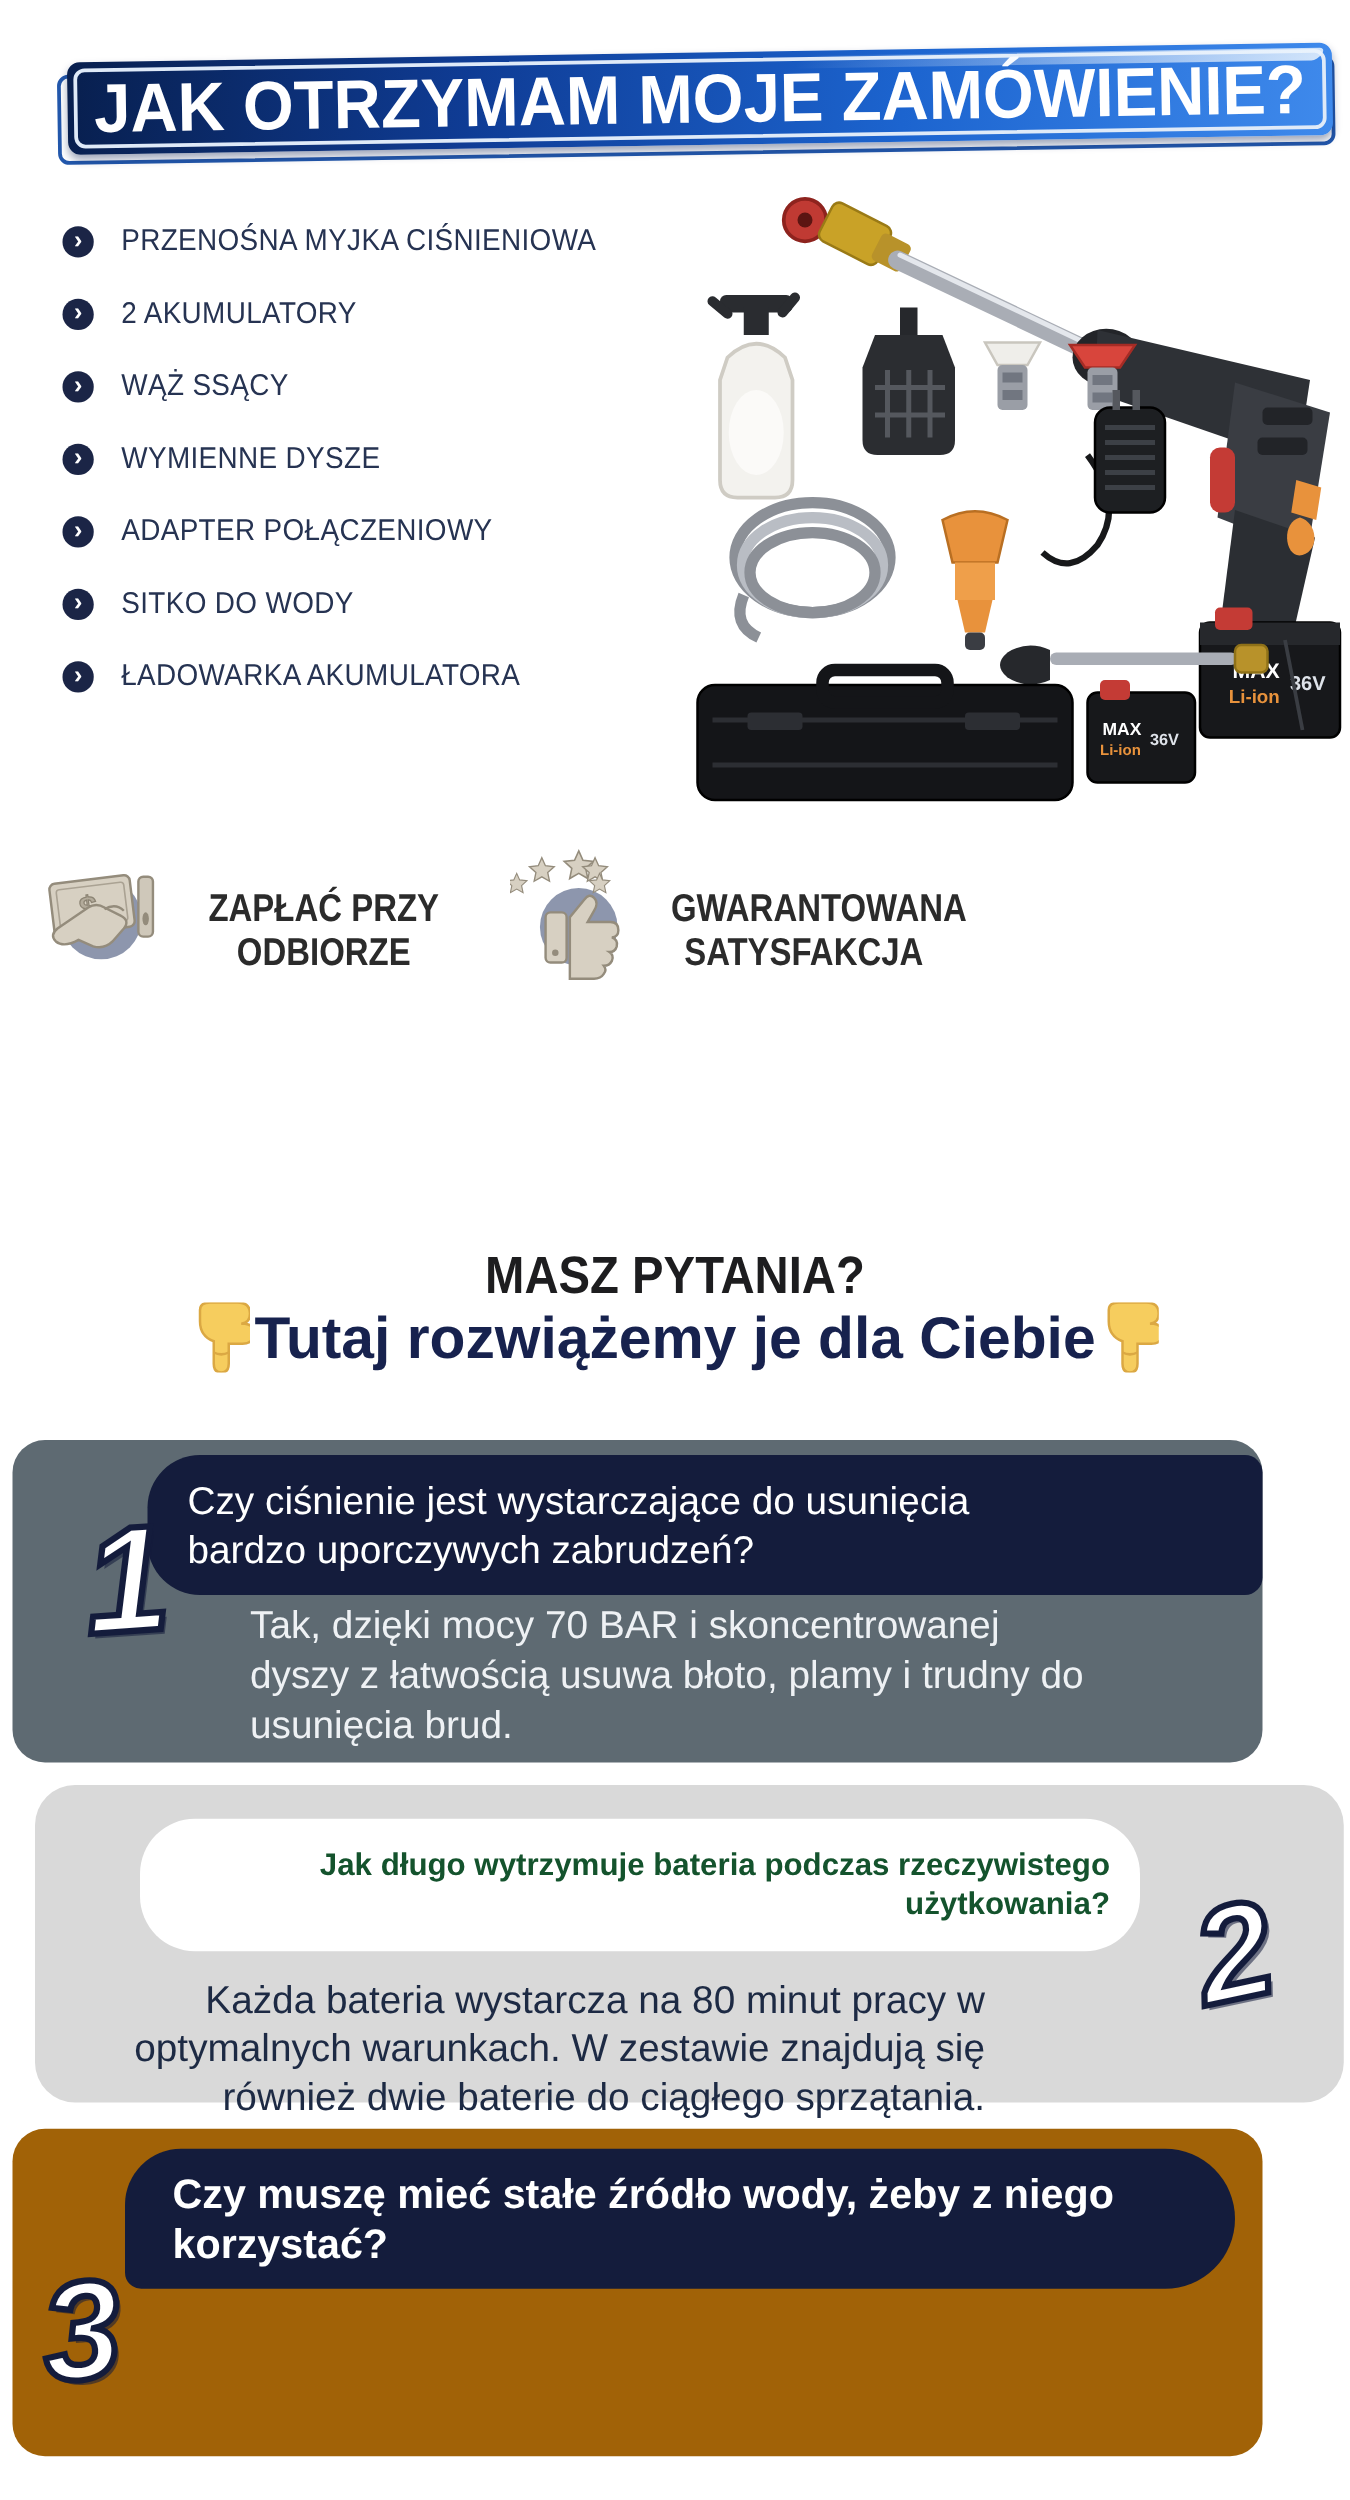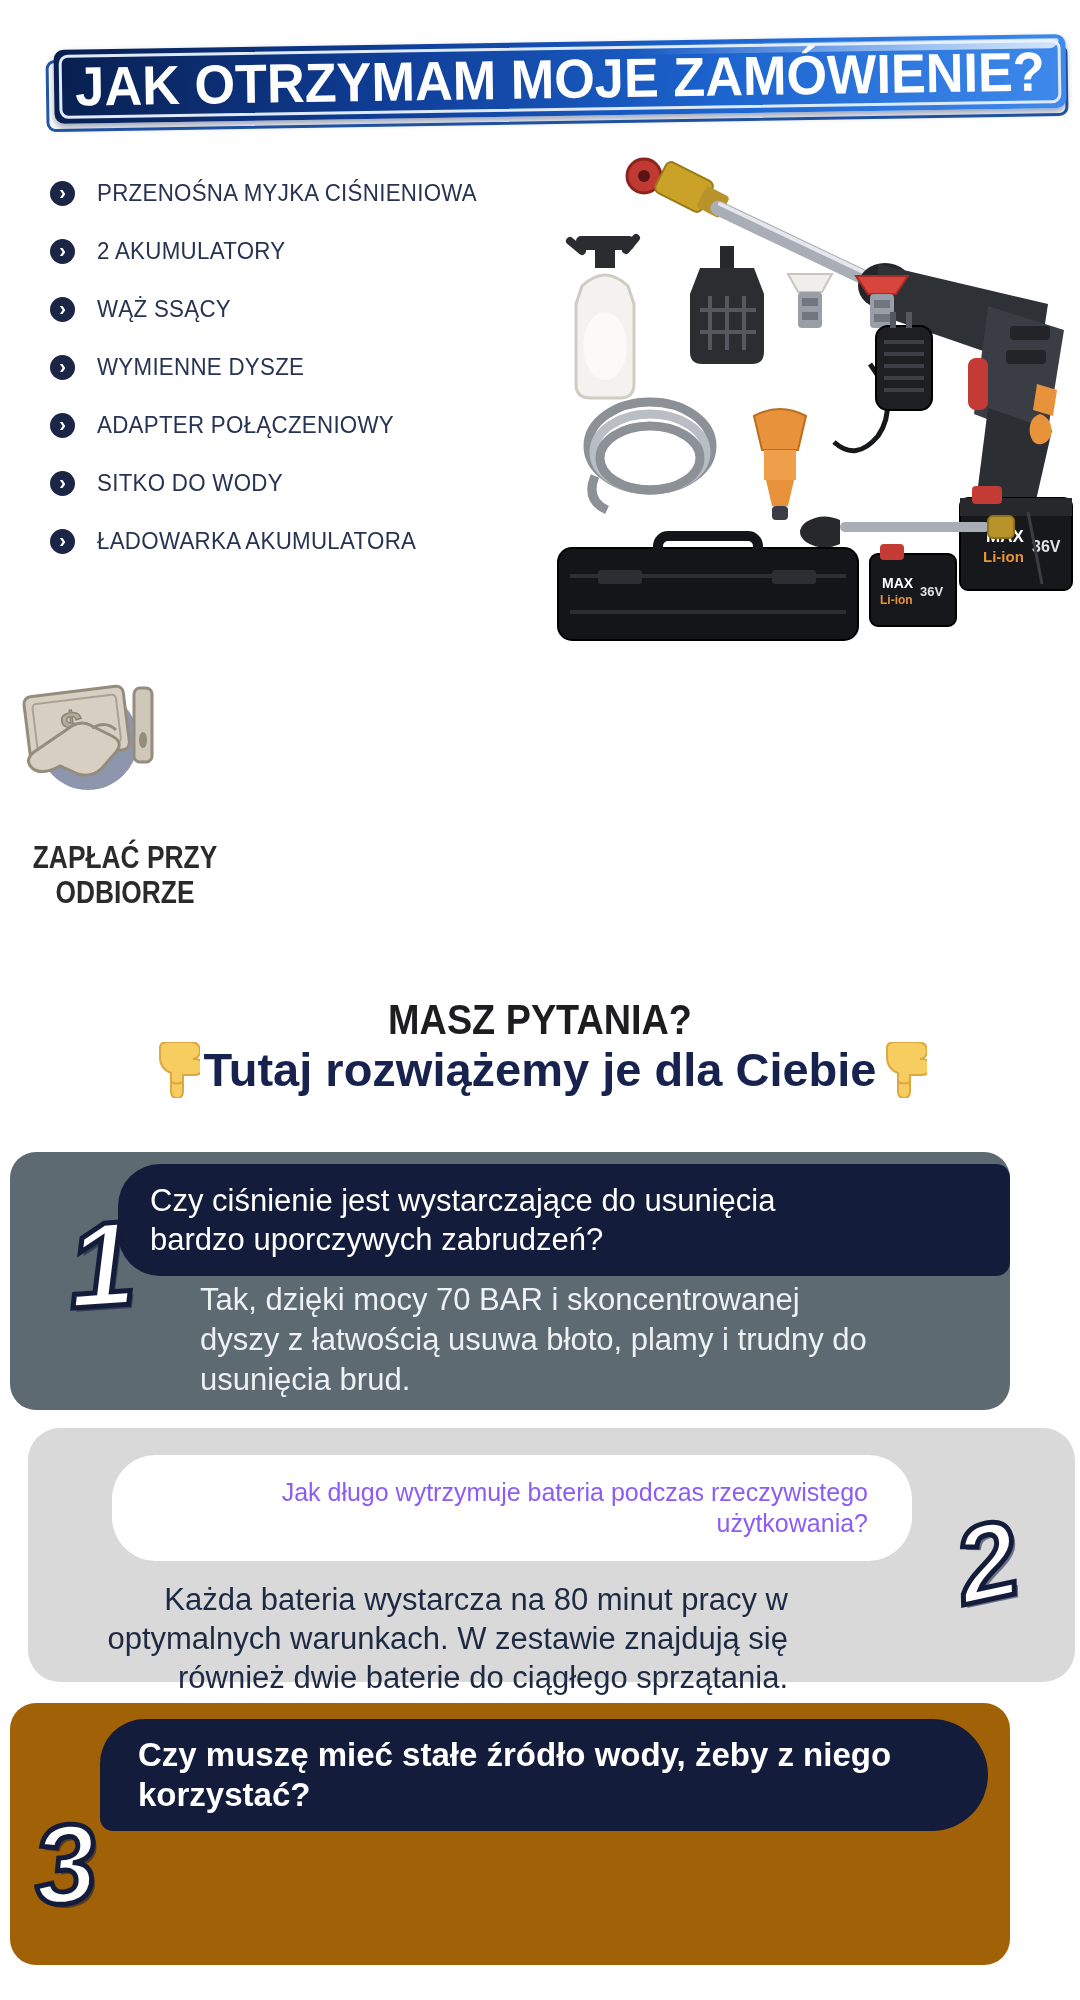--- a/index.html
+++ b/index.html
@@ -26,21 +26,21 @@
   .pkg-bullet{width:25px;height:25px;border-radius:50%;background:#1b2546;color:#fff;
         display:flex;align-items:center;justify-content:center;
         font-size:20px;font-weight:700;flex:0 0 25px;padding-bottom:2px;box-sizing:border-box;}
   .pkg-label{font-size:24px;color:#263352;letter-spacing:.3px;transform:scaleX(.93);transform-origin:left center;white-space:nowrap;}
 
   
   .product-photo{position:absolute;left:540px;top:146px;width:535px;height:500px;}
 
   
   .benefits{position:absolute;left:0;top:648px;width:1080px;display:flex;}
-  .benefit{width:360px;display:flex;flex-direction:column;align-items:flex-start;}
+  .benefit{width:360px;display:flex;flex-direction:row;align-items:center;padding-left:24px;}
   .benefit-icon{width:170px;height:156px;}
   .benefit-label{margin-top:36px;font-size:31px;line-height:35px;font-weight:700;color:#2b2b2b;
         text-align:center;max-width:250px;transform:scaleX(.85);}
   .benefit:nth-child(3) .benefit-label{margin-top:26px;}
 
   
   .q-title{position:absolute;top:996px;left:0;width:1080px;text-align:center;
         font-size:42px;font-weight:700;color:#1d1d1f;transform:scaleX(.9);}
   .q-sub{position:absolute;top:1042px;left:0;width:1080px;display:flex;align-items:flex-start;
         justify-content:center;gap:4px;}
@@ -52,22 +52,22 @@
   .faq1{position:absolute;left:10px;top:1152px;width:1000px;height:258px;background:#5e6a72;border-radius:26px;}
   .faq1 .pill{position:absolute;left:108px;top:12px;right:0;height:112px;background:#141c3c;
         border-radius:42px 14px 14px 42px;display:flex;align-items:center;}
   .faq1 .q{color:#fff;font-size:31px;line-height:39px;max-width:680px;padding-left:32px;}
   .faq1 .faq-num{left:58px;top:52px;font-size:120px;transform:rotate(-4deg);}
   .faq1 .a{position:absolute;left:190px;top:128px;width:670px;color:#eef1f4;font-size:31px;line-height:40px;}
 
   .faq2{position:absolute;left:28px;top:1428px;width:1047px;height:254px;background:#d9d9d9;border-radius:32px;}
   .faq2 .pill{position:absolute;left:84px;top:27px;width:800px;height:106px;background:#fff;
         border-radius:44px;display:flex;align-items:center;justify-content:flex-end;}
-  .faq2 .q{font-weight:400;font-size:25px;line-height:31px;color:#8b5cf6;max-width:650px;
-        padding-right:44px;text-align:right;}
+  .faq2 .q{font-weight:700;font-size:25px;line-height:31px;color:#14532d;max-width:650px;
+        padding-right:24px;text-align:right;}
   .faq2 .faq-num{right:58px;top:80px;font-size:108px;transform:rotate(-12deg);}
   .faq2 .a{position:absolute;left:60px;top:152px;width:700px;text-align:right;color:#1d2a44;
         font-size:31px;line-height:39px;}
 
   .faq3{position:absolute;left:10px;top:1703px;width:1000px;height:262px;background:#a16207;border-radius:26px;}
   .faq3 .pill{position:absolute;left:90px;top:16px;width:888px;height:112px;background:#141c3c;
         border-radius:48px 60px 60px 14px;display:flex;align-items:center;}
   .faq3 .q{font-weight:700;color:#fff;font-size:33px;line-height:40px;max-width:760px;padding-left:38px;}
   .faq3 .faq-num{left:24px;top:106px;font-size:112px;transform:rotate(-5deg);}
   .faq3 .a{position:absolute;left:120px;top:136px;width:720px;color:#f2f4f6;font-size:32px;line-height:41px;}
@@ -241,20 +241,38 @@
           <rect x="26" y="44" width="100" height="64" rx="7" fill="#d7d0c2" stroke="#948c7c" stroke-width="3"></rect>
           <rect x="34" y="52" width="84" height="48" rx="4" fill="none" stroke="#aaa293" stroke-width="2"></rect>
           <text x="60" y="92" font-size="40" font-weight="bold" fill="#b3ab9b" stroke="#8b8373" stroke-width="1.5" font-family="Liberation Sans,sans-serif">$</text>
         </g>
         <rect x="134" y="40" width="18" height="74" rx="6" fill="#cfc8ba" stroke="#948c7c" stroke-width="3"></rect>
         <ellipse cx="143" cy="92" rx="4" ry="8" fill="#948c7c"></ellipse>
         <path d="M60 118 q-18 10 -28 2 q-8 -8 2 -16 l38 -26 q10 -6 20 0 l20 10 q12 6 4 16 l-14 16 q-10 10 -24 6 z" fill="#d7d0c2" stroke="#948c7c" stroke-width="3"></path>
         <path d="M92 80 q14 -8 24 2" fill="none" stroke="#948c7c" stroke-width="3"></path>
       </svg>
       <div class="benefit-label">ZAPŁAĆ PRZY ODBIORZE</div>
+    </div>
+    <div class="benefit">
+      <svg class="benefit-icon" viewBox="0 0 170 156">
+        <circle cx="85" cy="102" r="48" fill="#8d96ad"></circle>
+        <g fill="#d7d0c2" stroke="#948c7c" stroke-width="2">
+          <path id="st" d="M85 8 l5.2 11.6 12.8 1.4 -9.4 8.6 2.6 12.6 -11.2 -6.4 -11.2 6.4 2.6 -12.6 -9.4 -8.6 12.8 -1.4 z"></path>
+          <use href="#st" transform="translate(-38 8) scale(.85)" x="6" y="2"></use>
+          <use href="#st" transform="translate(38 8) scale(.85)" x="-6" y="2"></use>
+          <use href="#st" transform="translate(-68 26) scale(.7)" x="24" y="6"></use>
+          <use href="#st" transform="translate(68 26) scale(.7)" x="-24" y="6"></use>
+        </g>
+        <g fill="#d7d0c2" stroke="#948c7c" stroke-width="3">
+          <rect x="44" y="84" width="26" height="62" rx="6"></rect>
+          <path d="M74 146 v-56 l18 -22 q6 -8 12 -2 q6 6 0 16 l-8 14 h28 q10 0 10 10 q0 8 -8 9 q8 3 6 11 q-2 7 -9 7 q6 4 3 11 q-3 6 -10 6 q4 5 0 10 q-4 6 -12 6 h-30 z"></path>
+          <circle cx="56" cy="134" r="4" fill="#948c7c" stroke="none"></circle>
+        </g>
+      </svg>
+      <div class="benefit-label">GWARANTOWANA SATYSFAKCJA</div>
     </div>
   </div>
 
   <div class="q-title">MASZ PYTANIA?</div>
   <div class="q-sub">
     <svg width="46" height="56" viewBox="0 0 46 56">
       <path d="M6 6 q0 -6 8 -6 h22 q10 0 10 9 q0 7 -7 8 l3 0 q8 1 7 9 q-1 7 -9 7 l-11 0 v16 q0 7 -6 7 q-6 0 -6 -7 v-18 q-11 -4 -11 -16 z" fill="#f6cd5e" stroke="#dba843" stroke-width="2"></path>
       <path d="M17 40 q6 3 12 0" stroke="#dba843" stroke-width="2" fill="none"></path>
     </svg>
     <span class="q-sub-text">Tutaj rozwiążemy je dla Ciebie</span>

